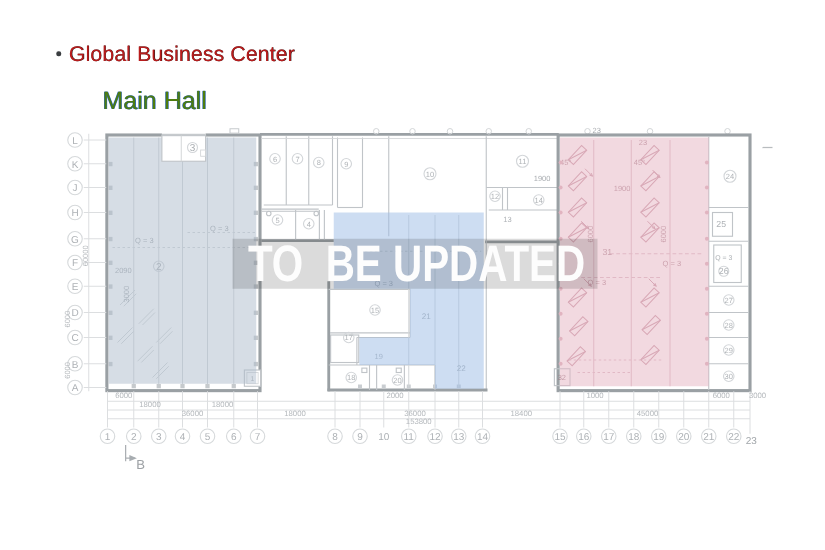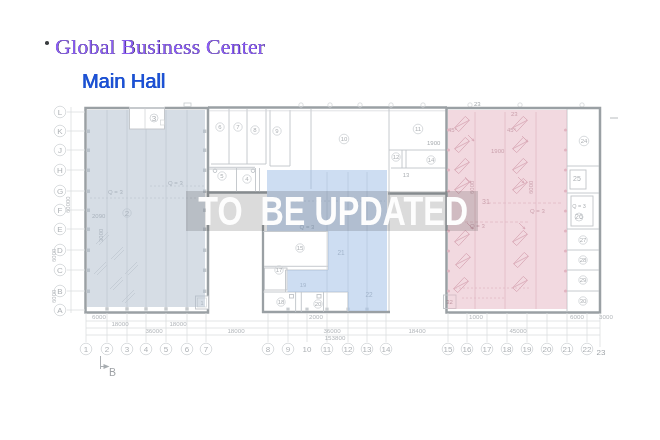--- a/index.html
+++ b/index.html
@@ -4,23 +4,23 @@
 <style>
   html,body{margin:0;padding:0;background:#ffffff;width:660px;height:440px;overflow:hidden;
     font-family:"Liberation Sans",sans-serif;}
   .abs{position:absolute;}
 </style>
 </head>
 <body>
 
 <div class="abs" style="left:45.2px;top:41.2px;width:3.6px;height:3.6px;border-radius:50%;background:#3a3d40;"></div>
 
-<div class="abs" style="left:55px;top:34px;font-size:22px;color:#8b5cf6;letter-spacing:0.1px;text-shadow:0.3px 0 0 #17191b;font-family:Liberation Serif, serif;">Global Business Center</div>
-
-<div class="abs" style="left:82px;top:70px;font-size:20px;color:#1d4ed8;text-shadow:0.45px 0 0 #2a66c3,-0.35px 0 0 #2a66c3;">Main Hall</div>
+<div class="abs" style="left:55px;top:34px;font-size:17px;color:#b91c1c;letter-spacing:0.1px;text-shadow:0.3px 0 0 #17191b;">Global Business Center</div>
+
+<div class="abs" style="left:82px;top:70px;font-size:20px;color:#4d7c0f;text-shadow:0.45px 0 0 #2a66c3,-0.35px 0 0 #2a66c3;">Main Hall</div>
 
 <svg class="abs" style="left:0;top:0;" width="660" height="440" viewBox="0 0 660 440">
 
 <g>
       <rect x="85.5" y="108" width="122.5" height="204.5" fill="#ffffff" stroke="#9aa0a4" stroke-width="2.5"></rect>
     </g>
 
 <g stroke="#d3d6d8" stroke-width="0.8">
 <line x1="107" y1="110" x2="107" y2="310"></line>
 <line x1="127" y1="110" x2="127" y2="310"></line>

